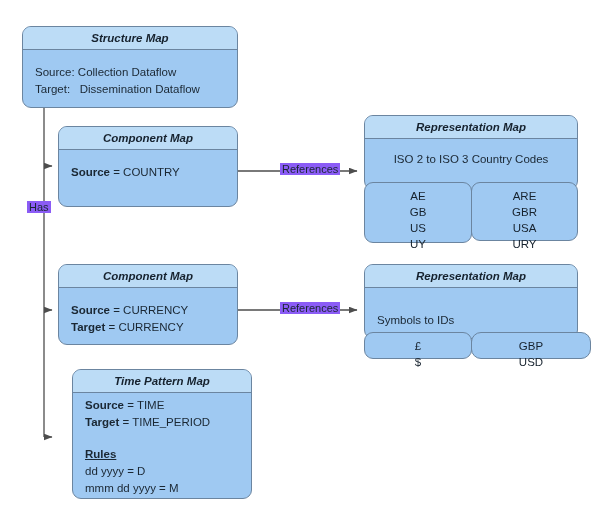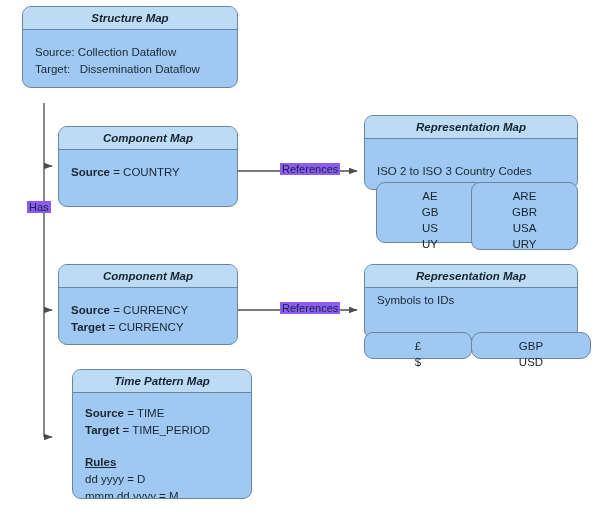--- a/index.html
+++ b/index.html
@@ -51,21 +51,21 @@
     border-bottom: 1.2px solid #6b85a0;
     color: #16222e;
     white-space: nowrap;
   }
   .node-body {
     box-sizing: border-box;
     padding: 14px 12px 8px 12px;
     font-size: 11.5px;
     line-height: 17px;
   }
-  .node-body.tight { padding-top: 12px; }
+  .node-body.tight { padding-top: 4px; }
   .kv .k { font-weight: bold; }
   .rules-title {
     font-weight: bold;
     text-decoration: underline;
     margin-top: 15px;
   }
   .plain-line { white-space: pre; }
 
   
   .subbox {
@@ -116,21 +116,21 @@
 
     <g>
       <path d="M 238 310 L 357 310" stroke="#4d4d4d" stroke-width="1.3" fill="none" marker-end="url(#arrowhead)"></path>
     </g>
   </svg>
 
   <div class="edge-label" style="left:27px; top:201px;">Has</div>
   <div class="edge-label" style="left:280px; top:163px;">References</div>
   <div class="edge-label" style="left:280px; top:302px;">References</div>
 
-  <div class="node" style="left:22px; top:6px; width:216px; height:82px;">
+  <div class="node" style="left:22px; top:26px; width:216px; height:82px;">
     <div class="node-header">Structure Map</div>
     <div class="node-body">
       <div class="plain-line">Source: Collection Dataflow</div>
       <div class="plain-line">Target:   Dissemination Dataflow</div>
     </div>
   </div>
 
   <div class="node" style="left:58px; top:126px; width:180px; height:81px;">
     <div class="node-header">Component Map</div>
     <div class="node-body kv">
@@ -152,40 +152,40 @@
       <div><span class="k">Source</span><span> = TIME</span></div>
       <div><span class="k">Target</span><span> = TIME_PERIOD</span></div>
       <div class="rules-title">Rules</div>
       <div>dd yyyy = D</div>
       <div>mmm dd yyyy = M</div>
     </div>
   </div>
 
   <div class="node" style="left:364px; top:115px; width:214px; height:75px;">
     <div class="node-header">Representation Map</div>
-    <div class="node-body" style="padding-top:24px;">
+    <div class="node-body" style="padding-top:12px;text-align:center;">
       <div>ISO 2 to ISO 3 Country Codes</div>
     </div>
   </div>
-  <div class="subbox" style="left:364px; top:182px; width:108px; height:61px;margin-left:12px;">
+  <div class="subbox" style="left:364px; top:182px; width:108px; height:61px;">
     <div>AE</div>
     <div>GB</div>
     <div>US</div>
     <div>UY</div>
   </div>
-  <div class="subbox" style="left:471px; top:182px; width:107px; height:68px;">
+  <div class="subbox" style="left:471px; top:182px; width:107px; height:59px;">
     <div>ARE</div>
     <div>GBR</div>
     <div>USA</div>
     <div>URY</div>
   </div>
 
   <div class="node" style="left:364px; top:264px; width:214px; height:75px;">
     <div class="node-header">Representation Map</div>
-    <div class="node-body" style="padding-top:4px;">
+    <div class="node-body" style="padding-top:24px;">
       <div>Symbols to IDs</div>
     </div>
   </div>
   <div class="subbox" style="left:364px; top:332px; width:108px; height:27px;">
     <div>£</div>
     <div>$</div>
   </div>
   <div class="subbox" style="left:471px; top:332px; width:120px; height:27px;border-radius:10px;">
     <div>GBP</div>
     <div>USD</div>

